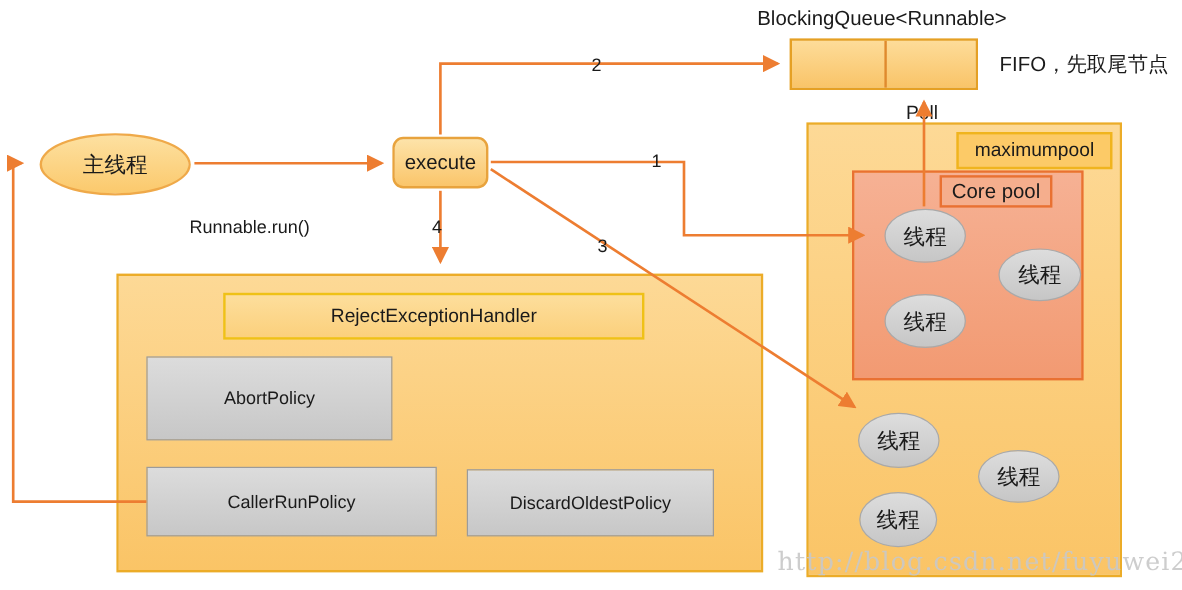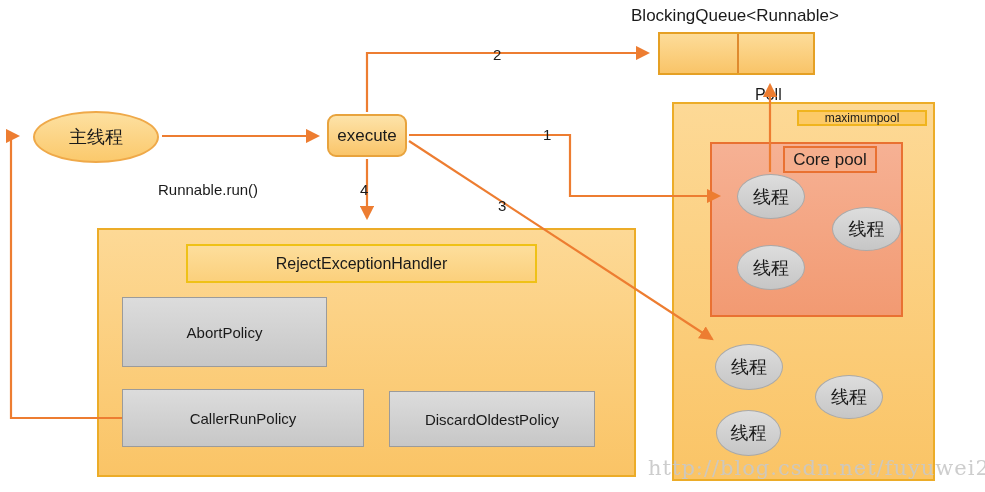--- a/index.html
+++ b/index.html
@@ -83,20 +83,21 @@
 <body>
 
 <div class="canvas">
 
   <div class="txt" style="left:624px; top:6px; width:222px; text-align:center; font-size:17px; font-weight:500;">BlockingQueue&lt;Runnable&gt;</div>
 
   <div class="abs queue-box node" style="left:658px; top:32px; width:157px; height:43px;">
     <div style="position:absolute; left:77px; top:0; width:1.5px; height:100%; background:#DF8A2E;"></div>
   </div>
 
+  <div class="txt" style="left:833px; top:42px; font-size:17px;">FIFO，先取尾节点</div>
 
   <div class="txt" style="left:755px; top:86px; font-size:16px;">Poll</div>
   <div class="txt" style="left:752px; top:107px; font-size:16px;">take</div>
 
   <div class="abs ellipse main-ellipse center node" style="left:33px; top:111px; width:126px; height:52px;">
     <span>主线程</span>
   </div>
 
   <div class="abs exec-box center node" style="left:327px; top:114px; width:80px; height:43px; font-size:17px;">
     <span>execute</span>
@@ -104,21 +105,21 @@
 
   <div class="txt" style="left:158px; top:181px; font-size:15px;">Runnable.run()</div>
 
   <div class="txt num" style="left:493px; top:46px; z-index:25;">2</div>
   <div class="txt num" style="left:543px; top:126px; z-index:25;">1</div>
   <div class="txt num" style="left:498px; top:197px; z-index:25;">3</div>
   <div class="txt num" style="left:360px; top:181px; z-index:25;">4</div>
 
   <div class="abs gold-box node" style="left:672px; top:102px; width:263px; height:379px;"></div>
 
-  <div class="abs label-box-gold center node" style="left:797px; top:110px; width:130px; height:16px; font-size:12px;">
+  <div class="abs label-box-gold center node" style="left:797px; top:110px; width:130px; height:31px; font-size:16px;">
     <span>maximumpool</span>
   </div>
 
   <div class="abs core-box node" style="left:710px; top:142px; width:193px; height:175px;"></div>
 
   <div class="abs core-label-box center node" style="left:783px; top:146px; width:94px; height:27px; font-size:17px;">
     <span>Core pool</span>
   </div>
 
   <div class="abs ellipse thread-ellipse center node" style="left:737px; top:174px; width:68px; height:45px;">

